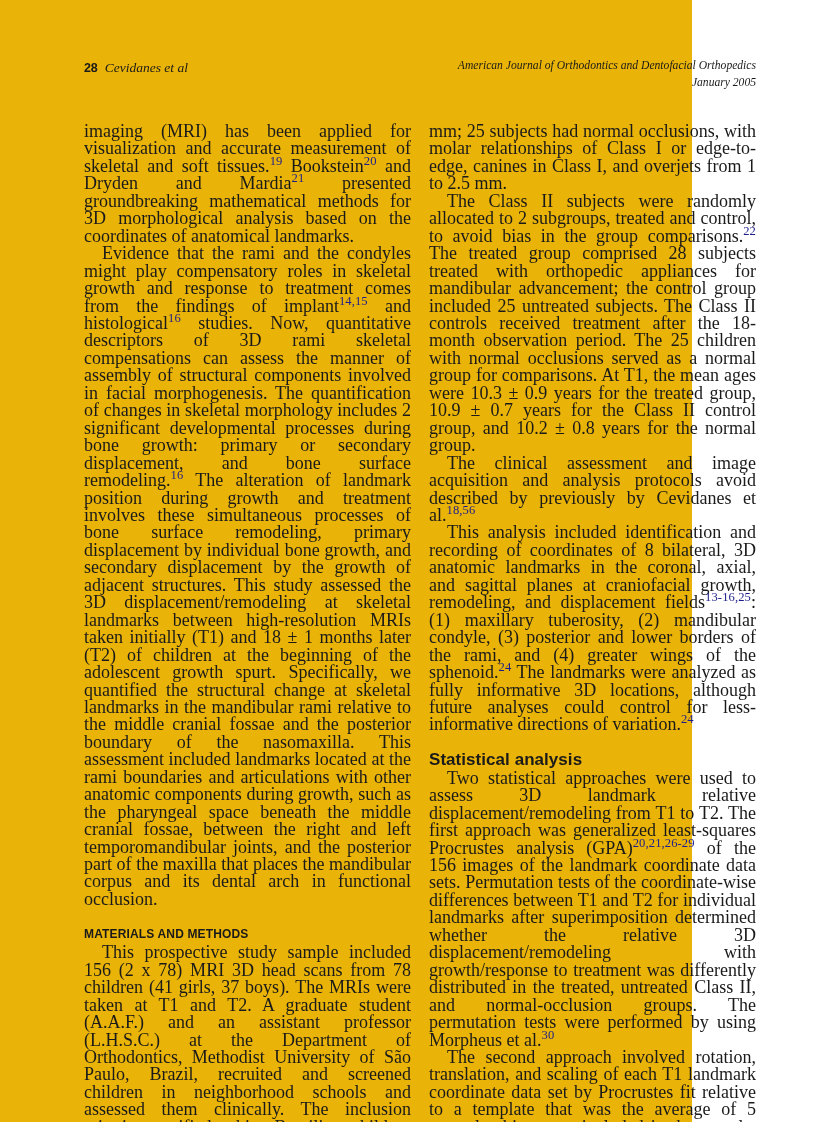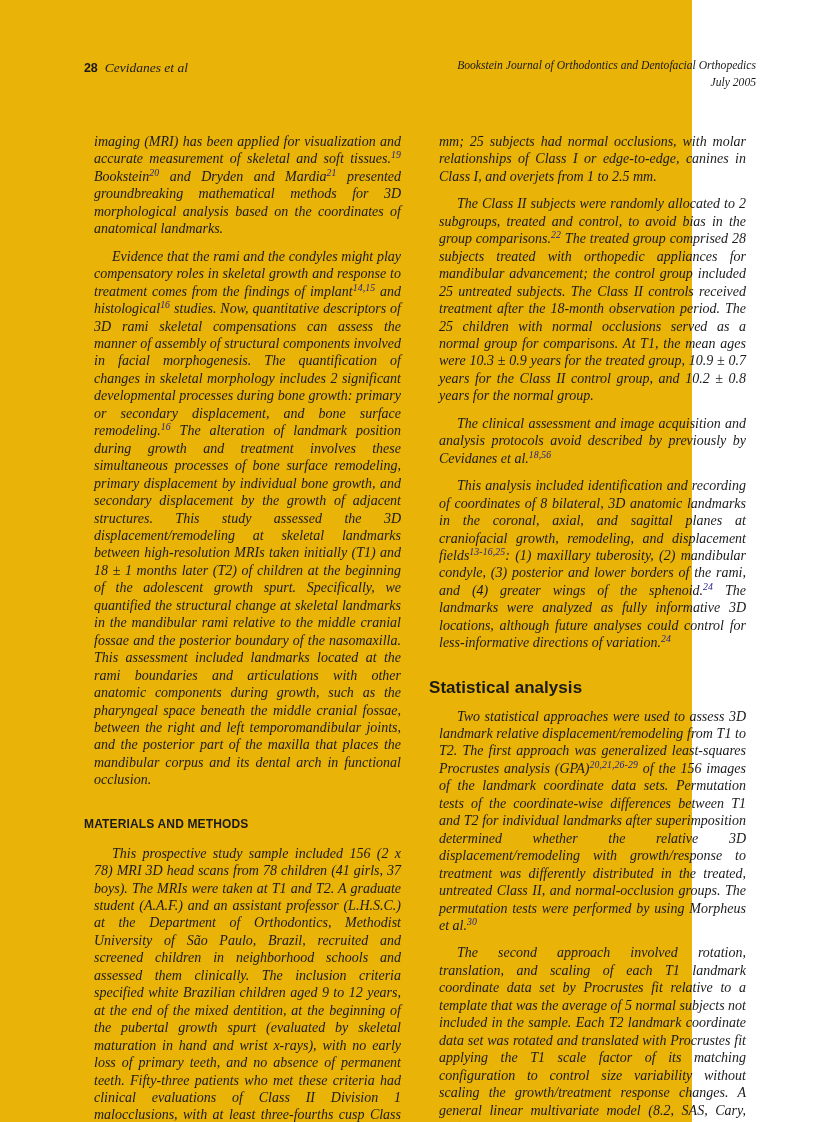--- a/index.html
+++ b/index.html
@@ -64,28 +64,27 @@
   
   .col {
     position: absolute;
     top: 123px;
     width: 327px;
   }
   .col-left  { left: 84px; }
   .col-right { left: 429px; }
 
   p.body {
-    margin: 10px;
-    font-size: 14px;
+    margin: 0;
+    font-size: 18px;
     line-height: 17.45px;
     text-align: justify;
     text-justify: inter-word;
     hyphens: manual;
     text-indent: 0;
-    font-style: italic;
   }
   p.body.indent { text-indent: 18px; }
 
   sup.ref {
     color: #1d1d8c;
     font-size: 0.70em;
     line-height: 0;
     vertical-align: 0.52em;
     letter-spacing: 0.1px;
   }
@@ -112,22 +111,22 @@
 </head>
 <body>
 
 <div class="page">
 
   <div class="runhead">
     <div class="runhead-left">
       <span class="folio">28</span><span class="runhead-authors">Cevidanes et al</span>
     </div>
     <div class="runhead-right">
-      <span>Bookstein Journal of Orthodontics and Dentofacial Orthopedics</span>
-      <span class="line2">July 2005</span>
+      <span>American Journal of Orthodontics and Dentofacial Orthopedics</span>
+      <span class="line2">January 2005</span>
     </div>
   </div>
 
   <div class="col col-left">
 
     <p class="body"><span>imaging (MRI) has been applied for visualization and accurate measurement of skeletal and soft tissues.</span><sup class="ref">19</sup><span> Bookstein</span><sup class="ref">20</sup><span> and Dryden and Mardia</span><sup class="ref">21</sup><span> presented groundbreaking mathematical methods for 3D morphological analysis based on the coordinates of anatomical landmarks.</span></p>
 
     <p class="body indent"><span>Evidence that the rami and the condyles might play compensatory roles in skeletal growth and response to treatment comes from the findings of implant</span><sup class="ref">14,15</sup><span> and histological</span><sup class="ref">16</sup><span> studies. Now, quantitative descriptors of 3D rami skeletal compensations can assess the manner of assembly of structural components involved in facial morphogenesis. The quantification of changes in skeletal morphology includes 2 significant developmental processes during bone growth: primary or secondary displacement, and bone surface remodeling.</span><sup class="ref">16</sup><span> The alteration of landmark position during growth and treatment involves these simultaneous processes of bone surface remodeling, primary displacement by individual bone growth, and secondary displacement by the growth of adjacent structures. This study assessed the 3D displacement/remodeling at skeletal landmarks between high-resolution MRIs taken initially (T1) and 18 ± 1 months later (T2) of children at the beginning of the adolescent growth spurt. Specifically, we quantified the structural change at skeletal landmarks in the mandibular rami relative to the middle cranial fossae and the posterior boundary of the nasomaxilla. This assessment included landmarks located at the rami boundaries and articulations with other anatomic components during growth, such as the pharyngeal space beneath the middle cranial fossae, between the right and left temporomandibular joints, and the posterior part of the maxilla that places the mandibular corpus and its dental arch in functional occlusion.</span></p>
 
     <div class="gap-before-head"></div>

